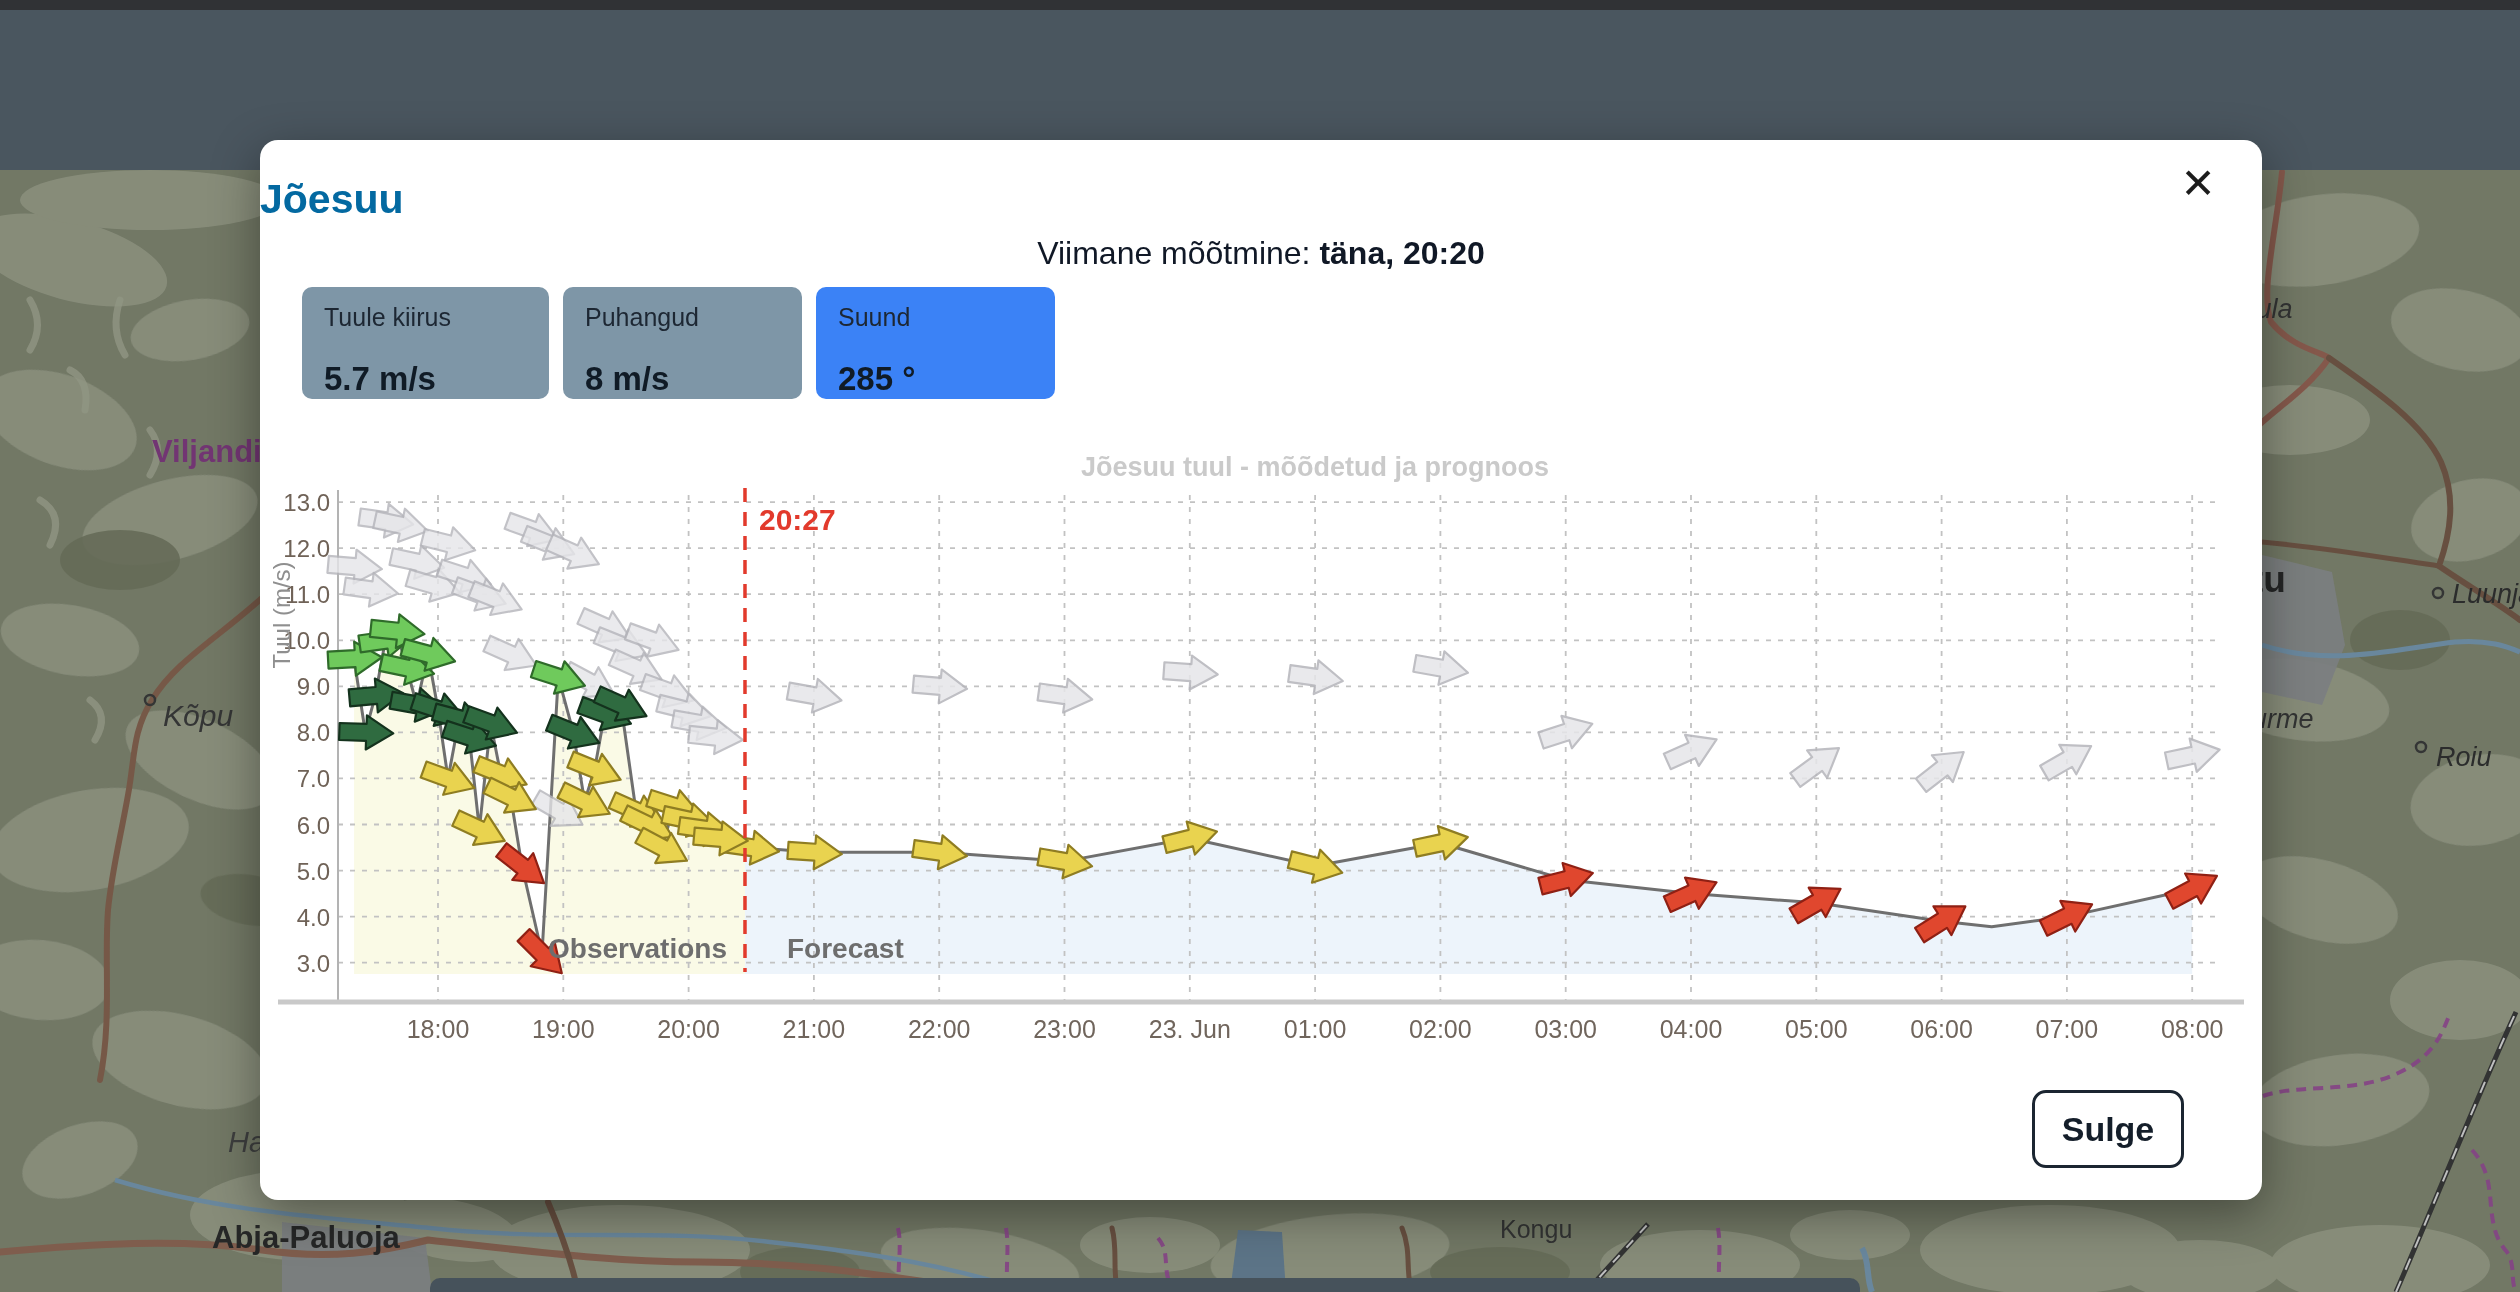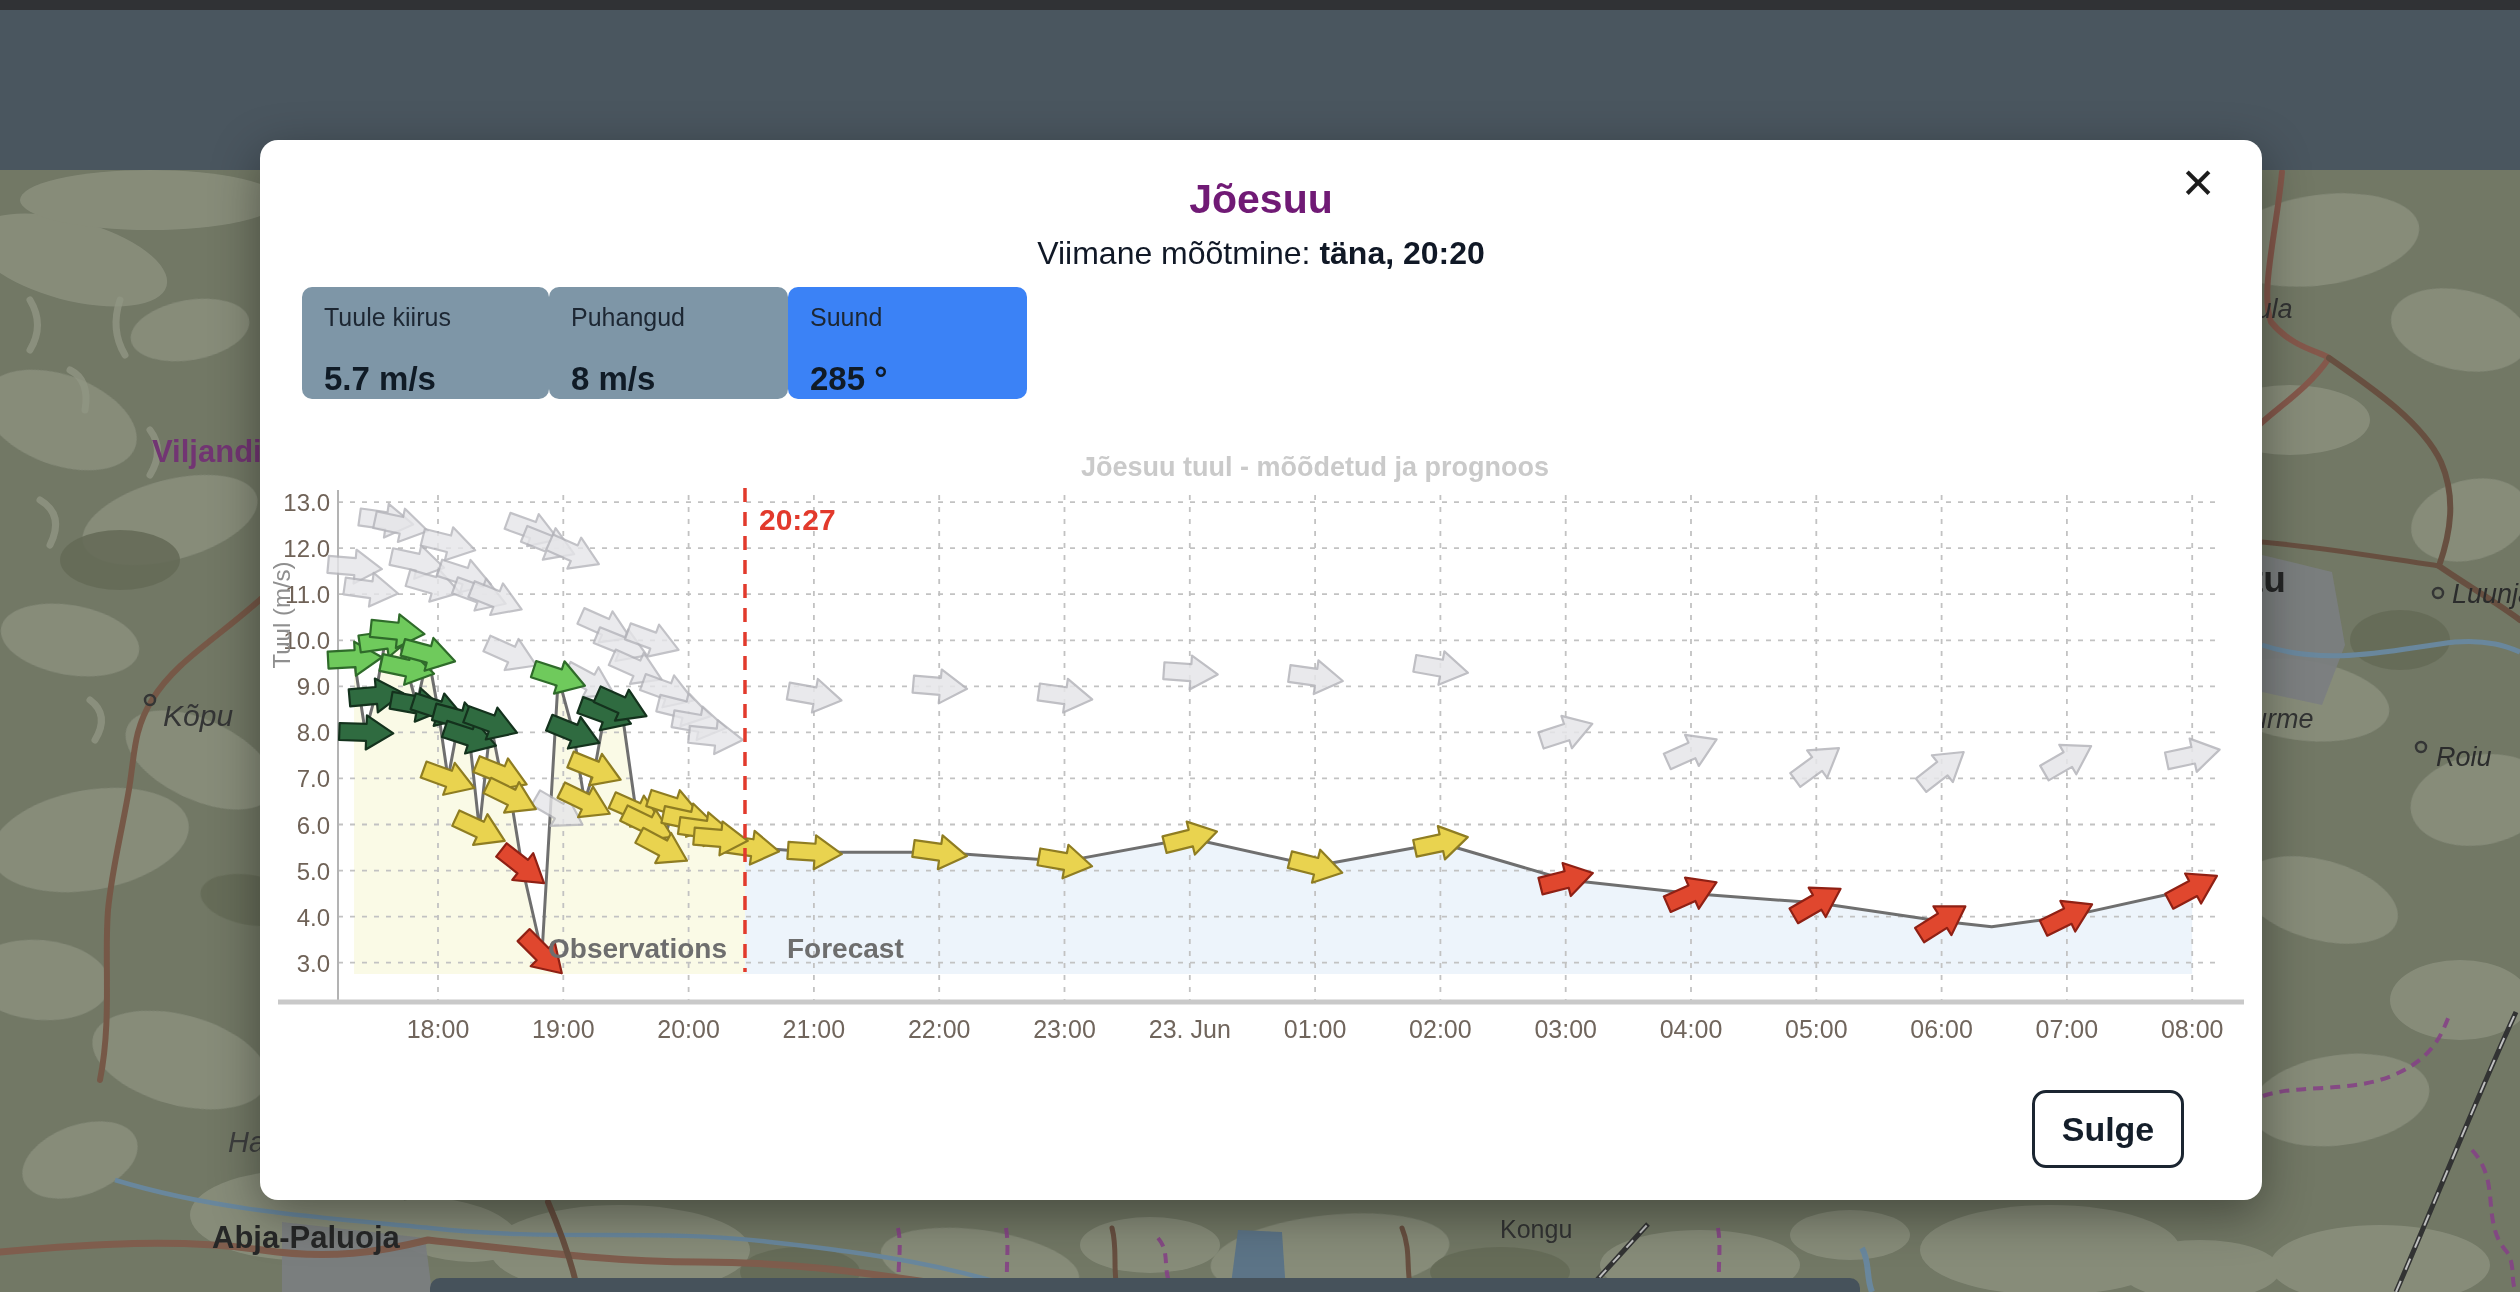--- a/index.html
+++ b/index.html
@@ -10,24 +10,24 @@
   #top-bar{position:absolute;top:10px;left:0;width:2520px;height:160px;background:#5a6772;z-index:2}
   #map{position:absolute;top:170px;left:0;z-index:1}
   #dim-overlay{position:absolute;left:0;top:0;width:2520px;height:1292px;
        background:rgba(8,10,12,.18);z-index:3;pointer-events:none}
   #bottom-sheet-edge{position:absolute;left:430px;top:1278px;width:1430px;height:14px;
        background:#55626d;border-radius:10px 10px 0 0;z-index:2}
   #modal{position:absolute;left:260px;top:140px;width:2002px;height:1060px;background:#ffffff;
        border-radius:18px;box-shadow:0 14px 48px rgba(0,0,0,.38);z-index:5}
   #close-x{position:absolute;top:16px;right:36px;width:56px;height:56px;border:none;background:none;
        font-size:42px;font-weight:300;color:#1c1c1c;cursor:pointer;line-height:56px;padding:0}
-  #station-title{margin:36px 0 0 0;text-align:center;font-size:41px;font-weight:bold;color:#701a75}
+  #station-title{margin:36px 0 0 0;font-size:41px;font-weight:bold;color:#0369a1}
   #last-measurement{margin:12px 0 0 0;text-align:center;font-size:32px;color:#101826}
   #last-measurement b{font-weight:bold}
-  #cards{position:absolute;left:42px;top:147px;display:flex;gap:0}
+  #cards{position:absolute;left:42px;top:147px;display:flex;gap:14px}
   .card{height:112px;border-radius:10px;background:#3b82f6;box-sizing:border-box;
         padding:16px 0 0 22px;cursor:pointer}
   .card.hl{background:#7e96a7}
   .card .lbl{display:block;font-size:25px;color:#1d2733}
   .card .val{display:block;margin-top:28px;font-size:33px;font-weight:bold;color:#101b26}
   #chart{position:absolute;left:0;top:310px}
   #chart text{font-family:"Liberation Sans",sans-serif}
   #sulge-btn{position:absolute;left:1772px;top:950px;width:152px;height:78px;background:#fff;
         border:3px solid #1b2531;border-radius:14px;font-size:34px;font-weight:700;color:#141e2a;
         font-family:"Liberation Sans",sans-serif;cursor:pointer}

